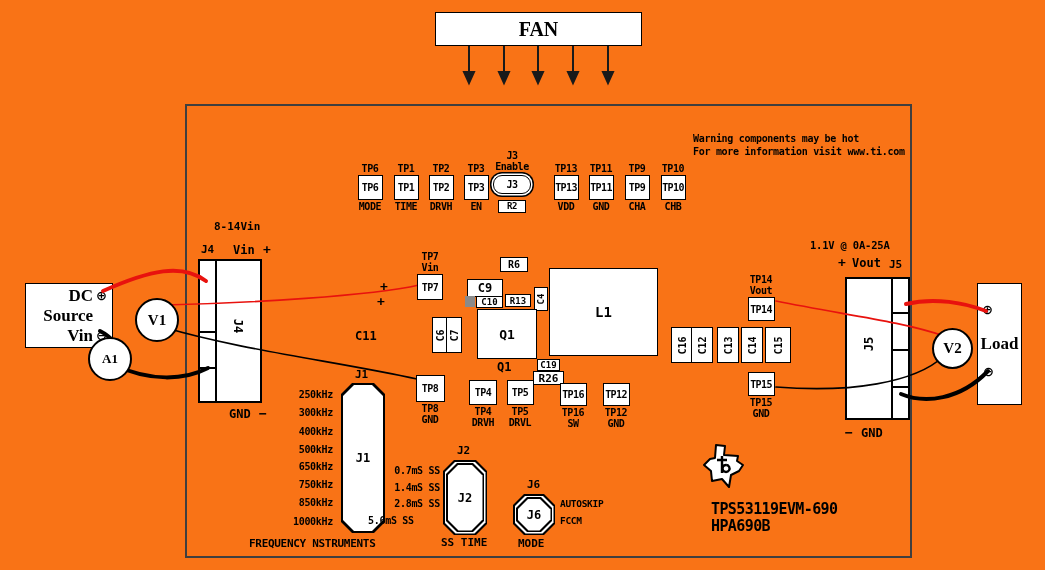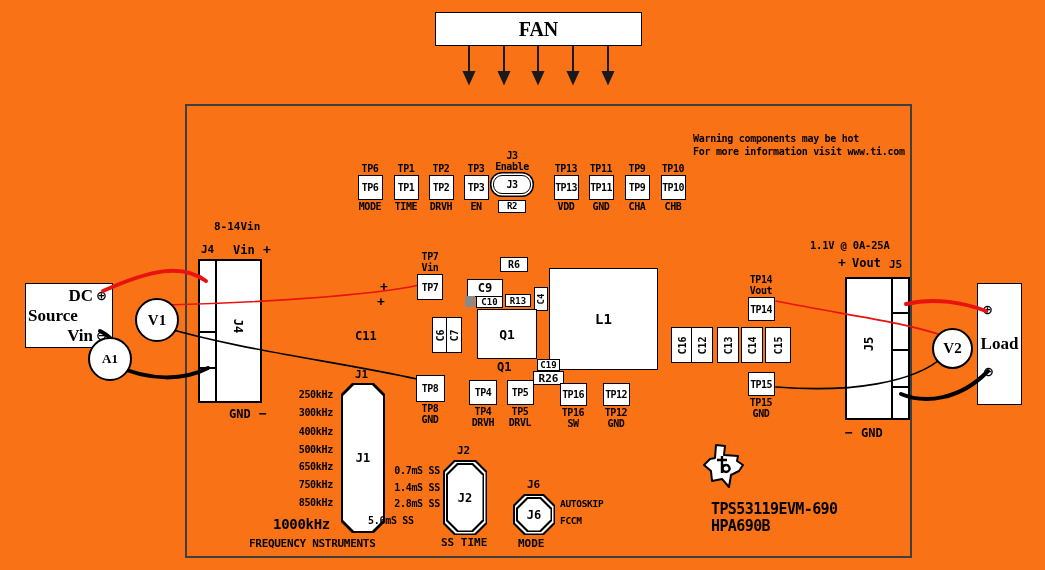--- a/index.html
+++ b/index.html
@@ -137,21 +137,21 @@
   </div>
   <div class="abs mono z2" style="left:229px;top:407px;font-size:12px">GND</div>
   <div class="abs mono z2" style="left:259px;top:406px;font-size:13px">−</div>
 
   <div class="abs z3" style="left:25px;top:283px;width:88px;height:65px;border:1.6px solid #000;box-sizing:border-box;background:#fff;
               display:flex;flex-direction:column;justify-content:center;padding:12px 2px">
     <div style="display:flex;justify-content:flex-end;align-items:center;gap:3px">
       <span class="serif" style="font-size:17px">DC</span>
       <span class="csign" style="width:14px">⊕</span>
     </div>
-    <div style="display:flex;align-items:center;gap:3px">
+    <div style="display:flex;justify-content:flex-end;align-items:center;gap:3px">
       <span class="serif" style="font-size:17px">Source</span>
       <span style="width:14px"></span>
     </div>
     <div style="display:flex;justify-content:flex-end;align-items:center;gap:3px">
       <span class="serif" style="font-size:17px">Vin</span>
       <span class="csign" style="width:14px">⊖</span>
     </div>
   </div>
   <div class="abs circle" style="left:88px;top:337px;width:40px;height:40px">
     <span class="serif" style="font-size:13px">A1</span>
@@ -184,21 +184,21 @@
     <span>R13</span>
     </div>
   <div class="abs box mono z3" style="left:534px;top:287px;width:14px;height:24px;font-size:9px">
     <span class="vlabel">C4</span>
     </div>
   <div class="abs mono z3" style="left:477px;top:305px;font-size:10px">→</div>
 
   <div class="abs box mono z3" style="left:477px;top:309px;width:60px;height:50px;font-size:13px">
     <span>Q1</span>
     </div>
-  <div class="abs box mono z3" style="left:549px;top:268px;width:109px;height:102px;font-size:14px">
+  <div class="abs box mono z3" style="left:549px;top:268px;width:109px;height:88px;font-size:14px">
     <span>L1</span>
     </div>
 
   <div class="abs mono z3" style="left:497px;top:360px;font-size:12px">Q1</div>
   <div class="abs box mono z3" style="left:537px;top:359px;width:23px;height:12px;font-size:9px">
     <span>C19</span>
     </div>
   <div class="abs box mono z3" style="left:533px;top:371px;width:31px;height:14px;font-size:11px">
     <span>R26</span>
     </div>
@@ -311,21 +311,21 @@
       <span class="mono" style="font-size:12px">J1</span>
     </div>
   </div>
   <div class="abs mono z2" style="left:273px;top:389px;width:60px;text-align:right;font-size:10px;letter-spacing:-0.3px">250kHz</div>
   <div class="abs mono z2" style="left:273px;top:407px;width:60px;text-align:right;font-size:10px;letter-spacing:-0.3px">300kHz</div>
   <div class="abs mono z2" style="left:273px;top:426px;width:60px;text-align:right;font-size:10px;letter-spacing:-0.3px">400kHz</div>
   <div class="abs mono z2" style="left:273px;top:444px;width:60px;text-align:right;font-size:10px;letter-spacing:-0.3px">500kHz</div>
   <div class="abs mono z2" style="left:273px;top:461px;width:60px;text-align:right;font-size:10px;letter-spacing:-0.3px">650kHz</div>
   <div class="abs mono z2" style="left:273px;top:479px;width:60px;text-align:right;font-size:10px;letter-spacing:-0.3px">750kHz</div>
   <div class="abs mono z2" style="left:273px;top:497px;width:60px;text-align:right;font-size:10px;letter-spacing:-0.3px">850kHz</div>
-  <div class="abs mono z2" style="left:273px;top:516px;width:60px;font-size:14px;letter-spacing:-0.3px">1000kHz</div>
+  <div class="abs mono z2" style="left:273px;top:516px;width:60px;text-align:right;font-size:10px;letter-spacing:-0.3px">1000kHz</div>
   <div class="abs mono z2" style="left:249px;top:537px;font-size:11px;letter-spacing:-0.3px">FREQUENCY NSTRUMENTS</div>
 
   <div class="abs mono z2" style="left:457px;top:444px;font-size:11px">J2</div>
   <div class="abs z2" style="left:443px;top:460px;width:44px;height:75px">
     <div class="lyr oct" style="inset:0;background:#000"></div>
     <div class="lyr oct" style="inset:1.5px;background:#fff"></div>
     <div class="lyr oct" style="inset:3px;background:#000"></div>
     <div class="lyr oct" style="inset:4.5px;background:#fff;display:flex;align-items:center;justify-content:center">
       <span class="mono" style="font-size:12px">J2</span>
     </div>

